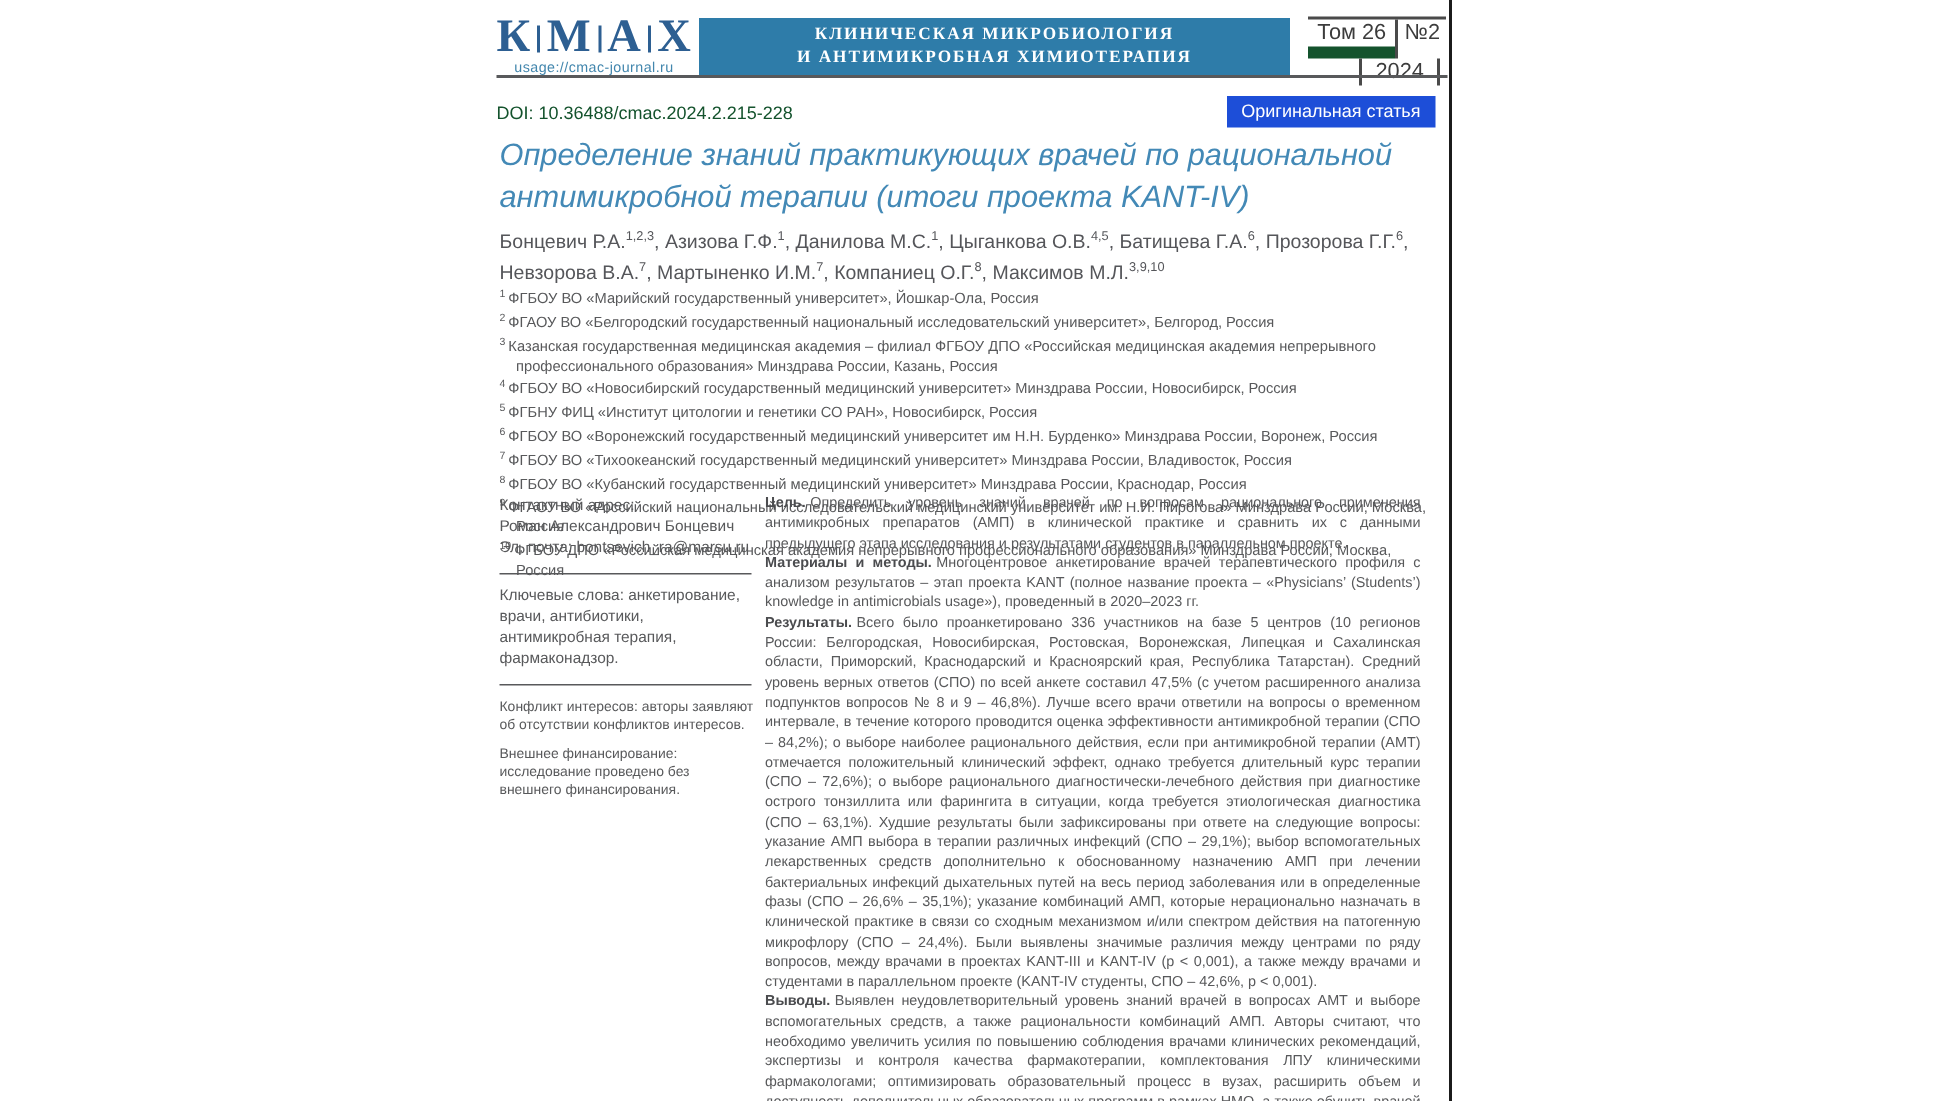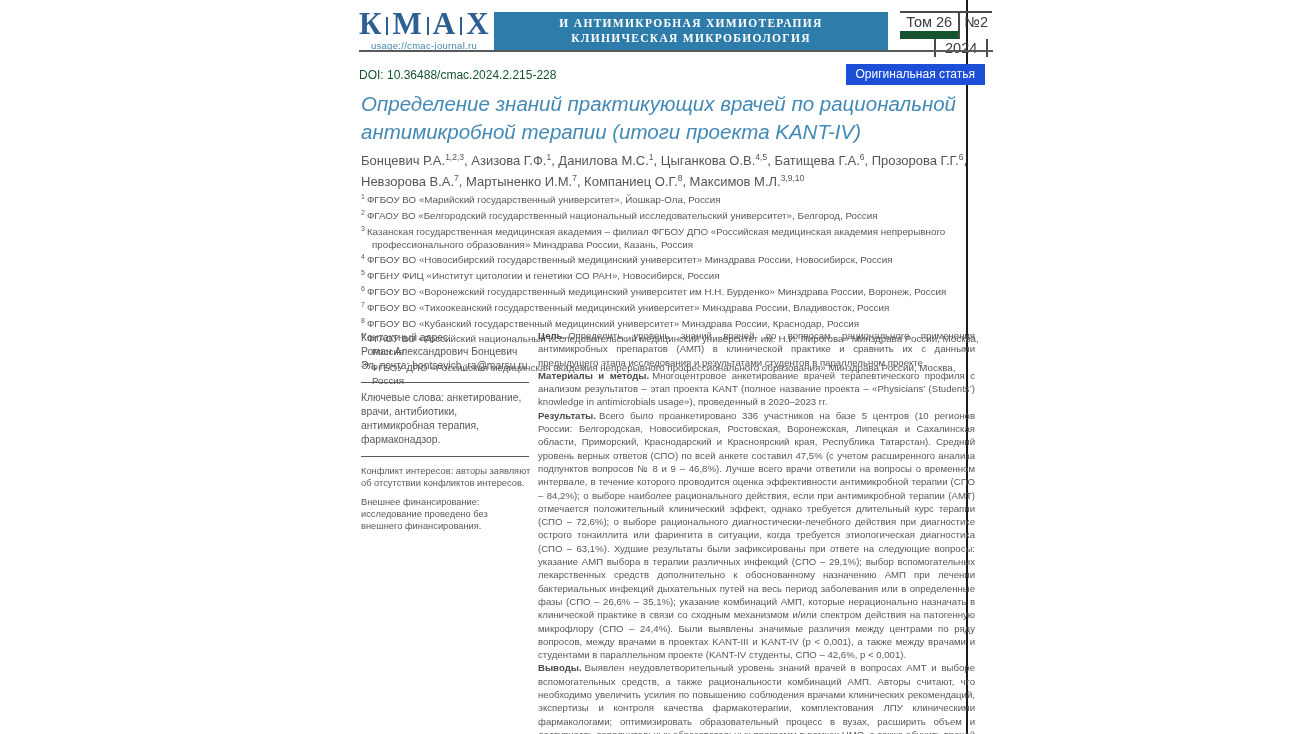--- a/index.html
+++ b/index.html
@@ -1,19 +1,19 @@
 <!DOCTYPE html>
 <html><head>
 <meta charset="utf-8">
 <style>
   html,body{margin:0;padding:0;background:#ffffff;}
   .sheet{position:relative;width:1300px;height:734px;background:#fff;overflow:hidden;
          font-family:"Liberation Sans",sans-serif;color:#58595b;}
   .page-edge{position:absolute;left:966px;top:0;width:2px;height:734px;background:#1b1b1b;}
-  .content{position:absolute;left:331px;top:0;width:634px;height:734px;margin-left:28px;}
+  .content{position:absolute;left:331px;top:0;width:634px;height:734px;}
 
   
   .logo-block{position:absolute;left:0;top:8px;width:130px;text-align:center;}
   .logo-letters{font-family:"Liberation Serif",serif;font-weight:700;font-size:31px;
                 color:#2d5f92;letter-spacing:1px;line-height:32px;white-space:nowrap;}
   .lbar{display:inline-block;width:2px;height:18px;background:#2d5f92;margin:0 4px;vertical-align:-1px;}
   .logo-url{font-size:9.5px;color:#4286ad;letter-spacing:.3px;margin-top:0;}
   .banner{position:absolute;left:135px;top:12px;width:394px;height:38px;background:#2e7ca9;
           display:flex;flex-direction:column;justify-content:center;text-align:center;
           font-family:"Liberation Serif",serif;font-weight:700;font-size:11.5px;color:#fff;
@@ -64,22 +64,22 @@
   <div class="content">
 
     <div class="logo-block">
       <div class="logo-letters">
         <span>К</span><span class="lbar"></span><span>М</span><span class="lbar"></span><span>А</span><span class="lbar"></span><span>Х</span>
       </div>
       <div class="logo-url">usage://cmac-journal.ru</div>
     </div>
 
     <div class="banner">
+      <div>КЛИНИЧЕСКАЯ МИКРОБИОЛОГИЯ</div>
       <div>И АНТИМИКРОБНАЯ ХИМИОТЕРАПИЯ</div>
-      <div>КЛИНИЧЕСКАЯ МИКРОБИОЛОГИЯ</div>
     </div>
 
     <div class="volbox">
       <div class="volrow1">
         <span class="vol">Том 26</span>
         <span class="iss">№2</span>
       </div>
       <div class="volrow2">
         <span class="year">2024</span>
       </div>

